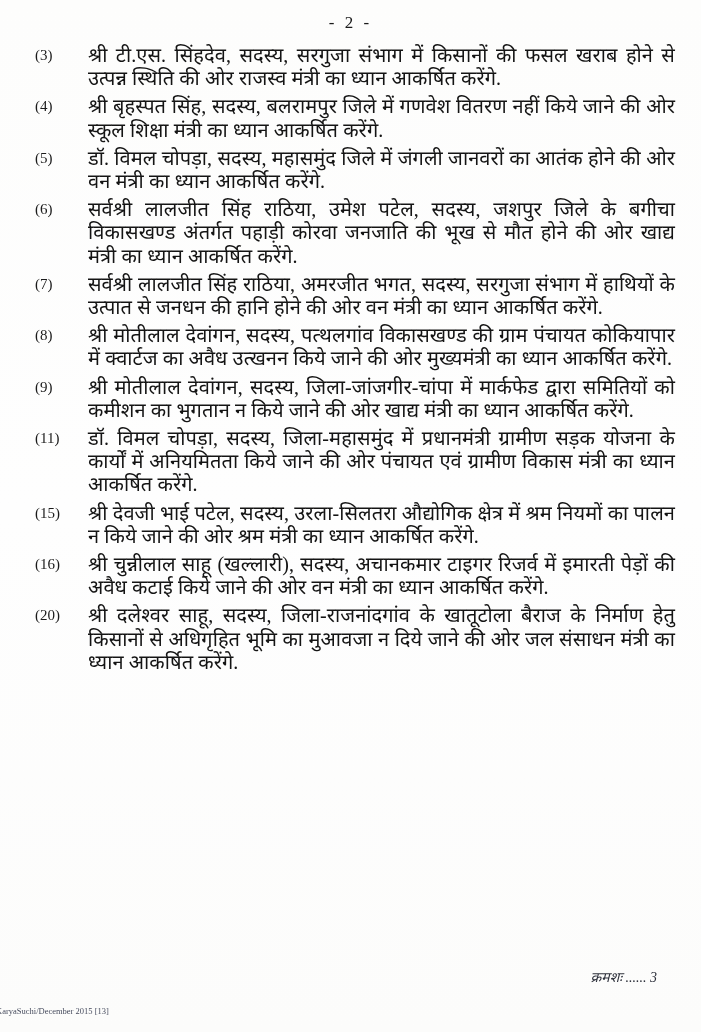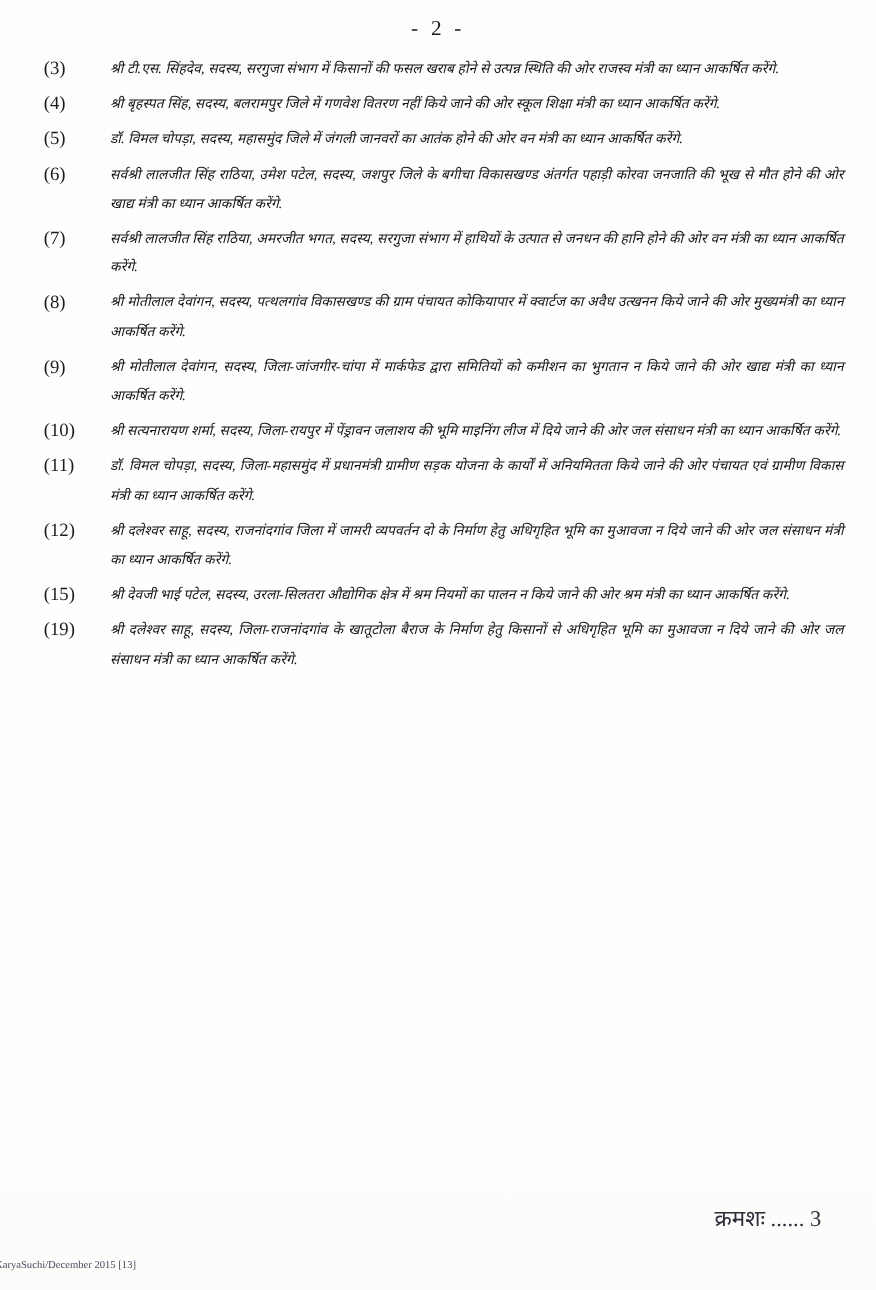--- a/index.html
+++ b/index.html
@@ -36,33 +36,33 @@
   }
   .motion-num {
     flex: 0 0 53px;
     font-size: 15px;
     line-height: 23.2px;
     color: #1b1b1b;
     white-space: nowrap;
   }
   .motion-text {
     flex: 1;
-    font-size: 11px;
+    font-size: 20px;
     line-height: 23.2px;
     text-align: justify;
     color: #141414;
     letter-spacing: 0.1px;
-    font-style: italic;
   }
   .footer-continuation {
     position: absolute;
     right: 44px;
     bottom: 46px;
-    font-size: 18px;
+    font-size: 14px;
     color: #2c2f3a;
+    font-style: italic;
   }
   .footer-imprint {
     position: absolute;
     left: -4px;
     bottom: 16px;
     font-size: 8.5px;
     color: #474c5e;
     font-family: "Liberation Serif", "DejaVu Serif", serif;
   }
 </style>
@@ -101,47 +101,43 @@
   <div class="motion-row">
     <span class="motion-num">(8)</span>
     <span class="motion-text">श्री मोतीलाल देवांगन,  सदस्य, पत्थलगांव विकासखण्ड की ग्राम पंचायत कोकियापार में क्वार्टज का अवैध उत्खनन किये जाने की ओर मुख्यमंत्री का ध्यान आकर्षित करेंगे.</span>
   </div>
 
   <div class="motion-row">
     <span class="motion-num">(9)</span>
     <span class="motion-text">श्री मोतीलाल देवांगन, सदस्य, जिला-जांजगीर-चांपा में मार्कफेड द्वारा समितियों को कमीशन का भुगतान न किये जाने की ओर खाद्य मंत्री का ध्यान आकर्षित करेंगे.</span>
   </div>
 
-  <div class="motion-row">
-    <span class="motion-num">(10)</span>
-    <span class="motion-text">श्री सत्यनारायण शर्मा, सदस्य, जिला-रायपुर में पेंड्रावन जलाशय की भूमि माइनिंग लीज में दिये जाने की ओर जल संसाधन मंत्री का ध्यान आकर्षित करेंगे.</span>
-  </div>
 
   <div class="motion-row">
     <span class="motion-num">(11)</span>
     <span class="motion-text">डॉ. विमल चोपड़ा, सदस्य, जिला-महासमुंद में प्रधानमंत्री ग्रामीण सड़क योजना के कार्यों में अनियमितता किये जाने की ओर पंचायत एवं ग्रामीण विकास मंत्री का ध्यान आकर्षित करेंगे.</span>
   </div>
 
-  <div class="motion-row">
-    <span class="motion-num">(12)</span>
-    <span class="motion-text">श्री दलेश्वर साहू, सदस्य, राजनांदगांव जिला में जामरी व्यपवर्तन दो के निर्माण हेतु अधिगृहित भूमि का मुआवजा न दिये जाने की ओर जल संसाधन मंत्री का ध्यान आकर्षित करेंगे.</span>
-  </div>
 
 
 
   <div class="motion-row">
     <span class="motion-num">(15)</span>
     <span class="motion-text">श्री देवजी भाई पटेल, सदस्य, उरला-सिलतरा औद्योगिक क्षेत्र में श्रम नियमों का पालन न किये जाने की ओर श्रम मंत्री का ध्यान आकर्षित करेंगे.</span>
   </div>
 
+  <div class="motion-row">
+    <span class="motion-num">(16)</span>
+    <span class="motion-text">श्री चुन्नीलाल साहू (खल्लारी), सदस्य, अचानकमार टाइगर रिजर्व में इमारती पेड़ों की अवैध कटाई किये जाने की ओर वन मंत्री का ध्यान आकर्षित करेंगे.</span>
+  </div>
 
 
 
   <div class="motion-row">
-    <span class="motion-num">(19)</span>
+    <span class="motion-num">(20)</span>
     <span class="motion-text">श्री दलेश्वर साहू, सदस्य, जिला-राजनांदगांव के खातूटोला बैराज के निर्माण हेतु किसानों से अधिगृहित भूमि का मुआवजा न दिये जाने की ओर जल संसाधन मंत्री का ध्यान आकर्षित करेंगे.</span>
   </div>
 
 </div>
 
   <div class="footer-continuation">क्रमशः ...... 3</div>
 
   <div class="footer-imprint">KaryaSuchi/December 2015 [13]</div>
 </div>
 

